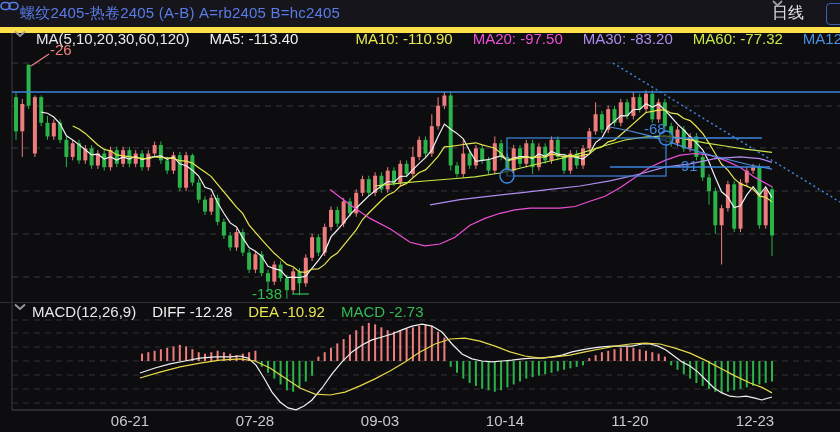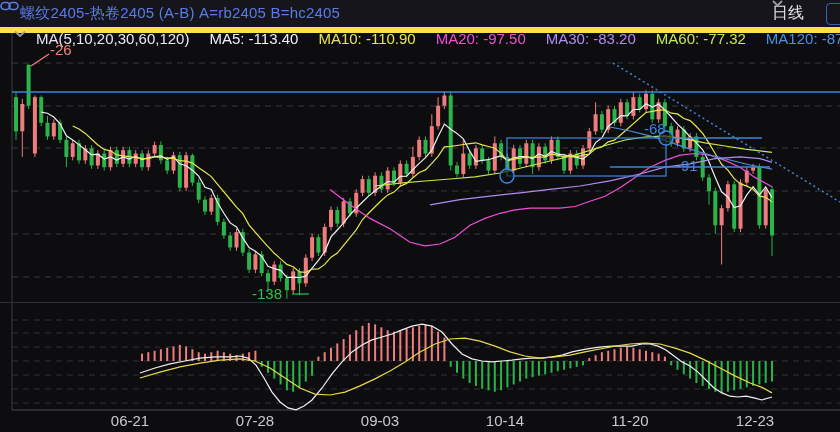--- a/index.html
+++ b/index.html
@@ -424,27 +424,38 @@
   </div>
 
   <div id="ma-row" class="row">
     <span class="chev">
       <svg width="12" height="8" viewBox="0 0 12 8">
           <path d="M1 1.5 L6 6 L11 1.5" fill="none" stroke="#9a9aa2" stroke-width="1.8"></path>
         </svg>
     </span>
     <span class="lbl">MA(5,10,20,30,60,120)</span>
   <span style="color: rgb(240, 240, 240);">MA5: -113.40</span>
-      <span style="color: rgb(230, 230, 80);">MA10: -110.90</span>
+      <span style="color: rgb(230, 230, 80); margin-left: 37px;">MA10: -110.90</span>
       <span style="color: rgb(238, 79, 216);">MA20: -97.50</span>
       <span style="color: rgb(176, 140, 240);">MA30: -83.20</span>
       <span style="color: rgb(198, 232, 74);">MA60: -77.32</span>
       <span style="color: rgb(74, 143, 226);">MA120: -87.09</span>
     </div>
 
+  <div id="macd-row" class="row">
+    <span class="chev">
+      <svg width="12" height="8" viewBox="0 0 12 8">
+          <path d="M1 1.5 L6 6 L11 1.5" fill="none" stroke="#9a9aa2" stroke-width="1.8"></path>
+        </svg>
+    </span>
+    <span class="lbl">MACD(12,26,9)</span>
+  <span style="color: rgb(240, 240, 240);">DIFF -12.28</span>
+      <span style="color: rgb(230, 230, 80);">DEA -10.92</span>
+      <span style="color: rgb(51, 187, 85);">MACD -2.73</span>
+    </div>
 <div class="xlab" style="left: 130px;">06-21</div>
     <div class="xlab" style="left: 255px;">07-28</div>
     <div class="xlab" style="left: 380px;">09-03</div>
     <div class="xlab" style="left: 505px;">10-14</div>
     <div class="xlab" style="left: 630px;">11-20</div>
     <div class="xlab" style="left: 755px;">12-23</div>
     <div class="ann" style="left: 50px; top: 42px; color: rgb(240, 128, 128);">-26</div>
     <div class="ann" style="left: 252px; top: 286px; color: rgb(47, 191, 79);">-138</div>
     <div class="ann" style="left: 644px; top: 121px; color: rgb(61, 134, 224);">-68</div>
     <div class="ann" style="left: 644px; top: 158px; color: rgb(61, 134, 224); margin-left: 32px;">-91</div>

